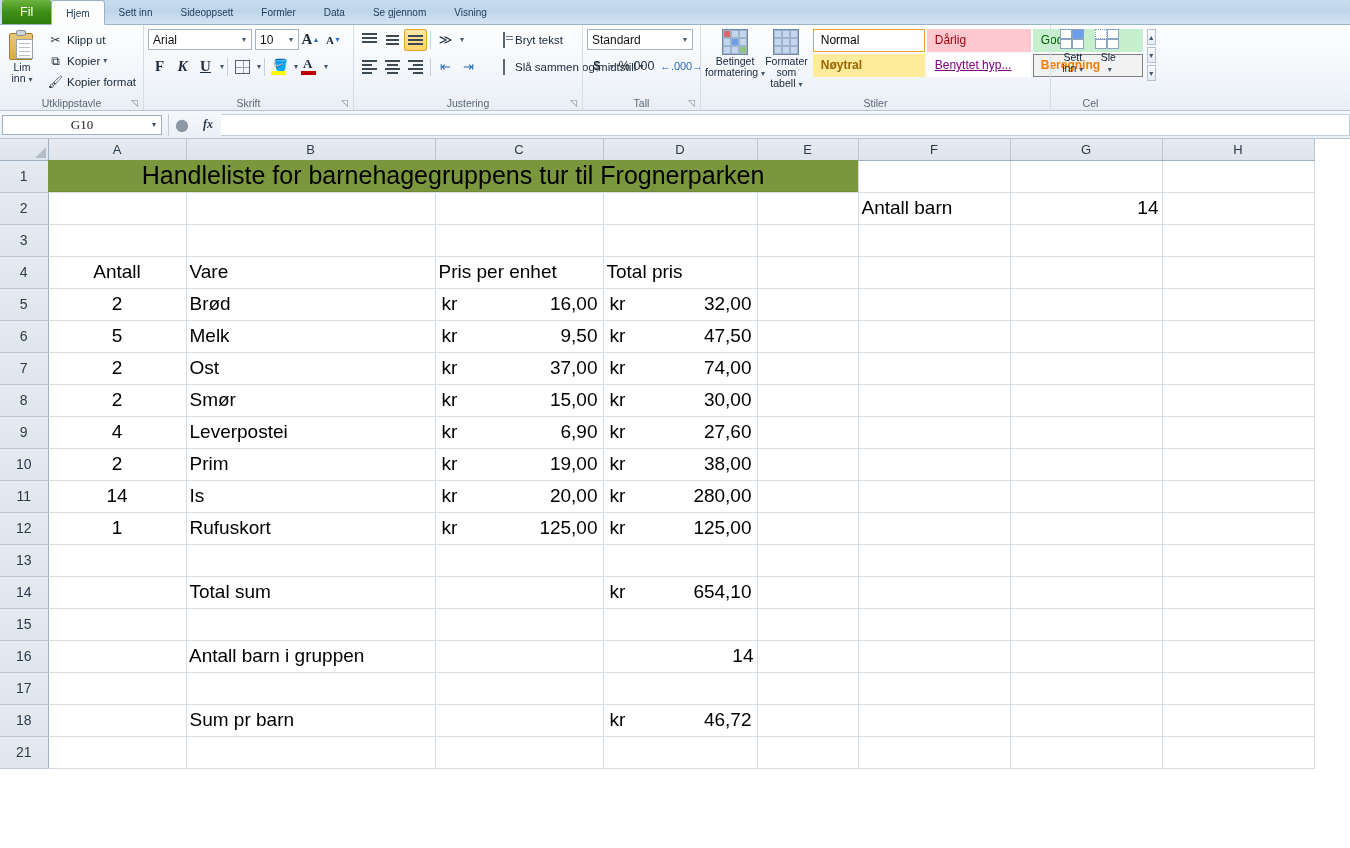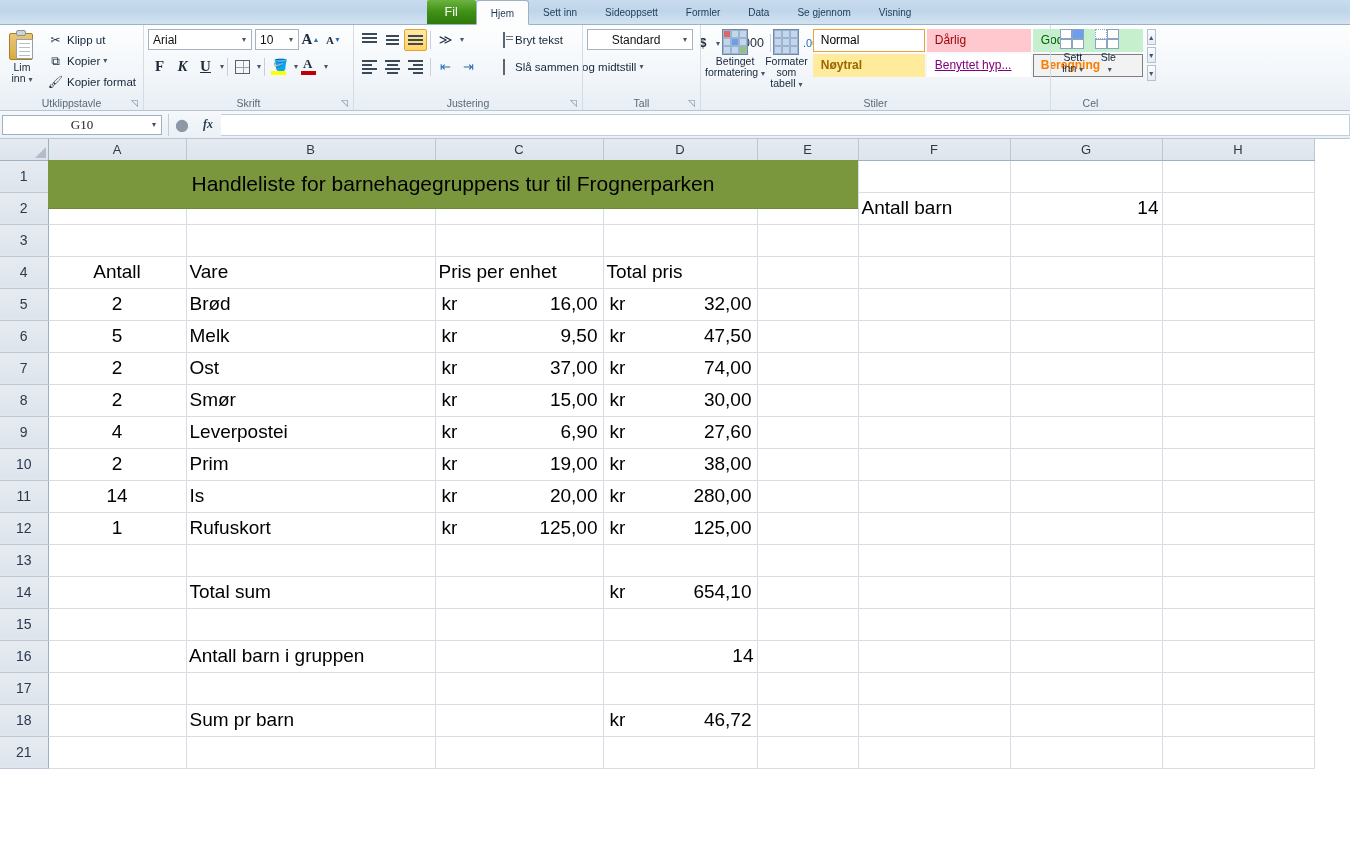--- a/index.html
+++ b/index.html
@@ -13,21 +13,20 @@
 
   
   #tabbar {
     position: relative;
     height: 25px;
     background: linear-gradient(to bottom, #c9dcee 0%, #bed5ea 45%, #d2e3f1 100%);
     border-bottom: 1px solid #9cb3c6;
     display: flex;
     align-items: flex-end;
     padding-left: 2px;
-    justify-content: center;
   }
   .tab {
     height: 24px;
     line-height: 24px;
     padding: 1px 14px;
     font-size: 10px;
     color: #1b3a57;
     cursor: default;
     white-space: nowrap;
   }
@@ -299,24 +298,24 @@
   .left  { text-align: left; }
   .center{ text-align: center; }
 
   
   .money { display: flex; justify-content: space-between; padding: 0 5px 0 6px; }
 
   
   #title-banner {
     position: absolute;
     left: 48px; top: 21px;
-    width: 843px; height: 49px;
+    width: 843px; height: 32px;
     background: #7b973e;
     display: flex; align-items: center; justify-content: center;
-    font-size: 21px; color: #000;
+    font-size: 25px; color: #000;
     z-index: 5;
     border-bottom: 1px solid #6f8a38;
   }
   
   .spill {
     position: absolute;
     z-index: 4;
     font-size: 19px; color: #000;
     white-space: nowrap;
     height: 32px; line-height: 32px;
@@ -509,21 +508,21 @@
             <span class="caret">▾</span>
           </div>
         </div>
       </div>
     </div>
     <div class="grp-label">Justering</div>
     <div class="grp-launcher">◹</div>
   </div>
 
   <div class="group" id="g-num">
-    <div class="grp-body" style="flex-direction:row;text-align:center;">
+    <div class="grp-body" style="flex-direction:column;">
       <div class="fontrow1">
         <div class="combo" id="num-format-combo">
           <span class="val">Standard</span>
           <span class="arw">▾</span>
         </div>
       </div>
       <div class="numrow2">
         <div class="numbtn">
             <b>$</b>
           </div>

